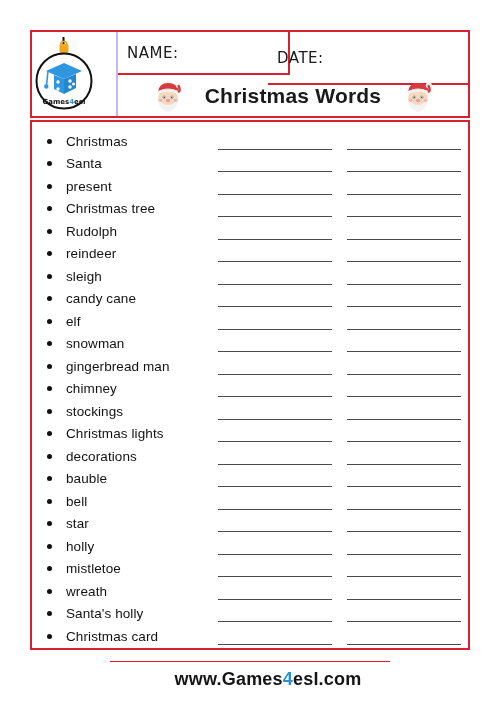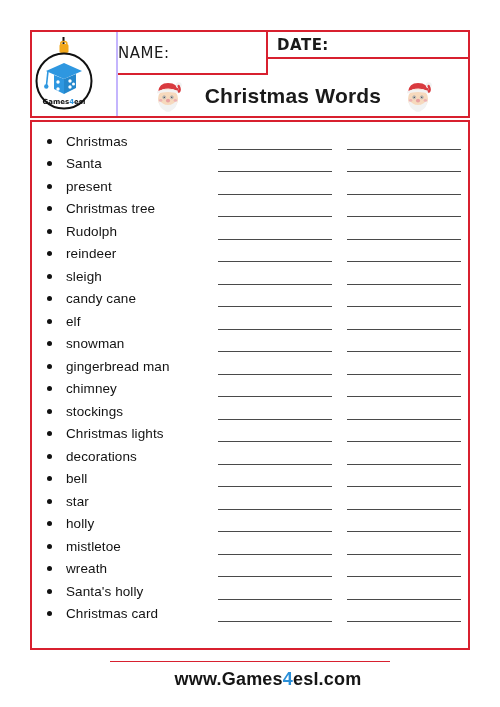--- a/index.html
+++ b/index.html
@@ -43,41 +43,41 @@
     box-sizing: border-box;
     display: flex;
     align-items: center;
     justify-content: flex-start;
   }
 
   .name-cell {
     position: absolute;
     left: 86px;
     top: 0;
-    width: 150px;
+    width: 172px;
     height: 43px;
     border-right: 2px solid #d8202f;
     border-bottom: 2px solid #d8202f;
     box-sizing: border-box;
     display: flex;
     align-items: center;
+    padding-left: 9px;
   }
 
   .date-cell {
     position: absolute;
     left: 236px;
     top: 0;
     right: 0;
-    height: 27px;
+    height: 53px;
     border-bottom: 2px solid #d8202f;
     box-sizing: border-box;
     display: flex;
     align-items: center;
     padding-left: 9px;
-    font-weight: bold;
   }
 
   .field-label {
     font-size: 15px;
     letter-spacing: 0.5px;
     color: #1a1a1a;
     font-family: "DejaVu Sans", sans-serif;
   }
 
   .title-cell {
@@ -340,20 +340,26 @@
         <span class="blank-line col2"></span>
       </div>
       <div class="word-row">
         <span class="bullet"></span>
         <span class="word-label">decorations</span>
         <span class="blank-line col1"></span>
         <span class="blank-line col2"></span>
       </div>
       <div class="word-row">
         <span class="bullet"></span>
+        <span class="word-label">bauble</span>
+        <span class="blank-line col1"></span>
+        <span class="blank-line col2"></span>
+      </div>
+      <div class="word-row">
+        <span class="bullet"></span>
         <span class="word-label">bell</span>
         <span class="blank-line col1"></span>
         <span class="blank-line col2"></span>
       </div>
       <div class="word-row">
         <span class="bullet"></span>
         <span class="word-label">star</span>
         <span class="blank-line col1"></span>
         <span class="blank-line col2"></span>
       </div>

